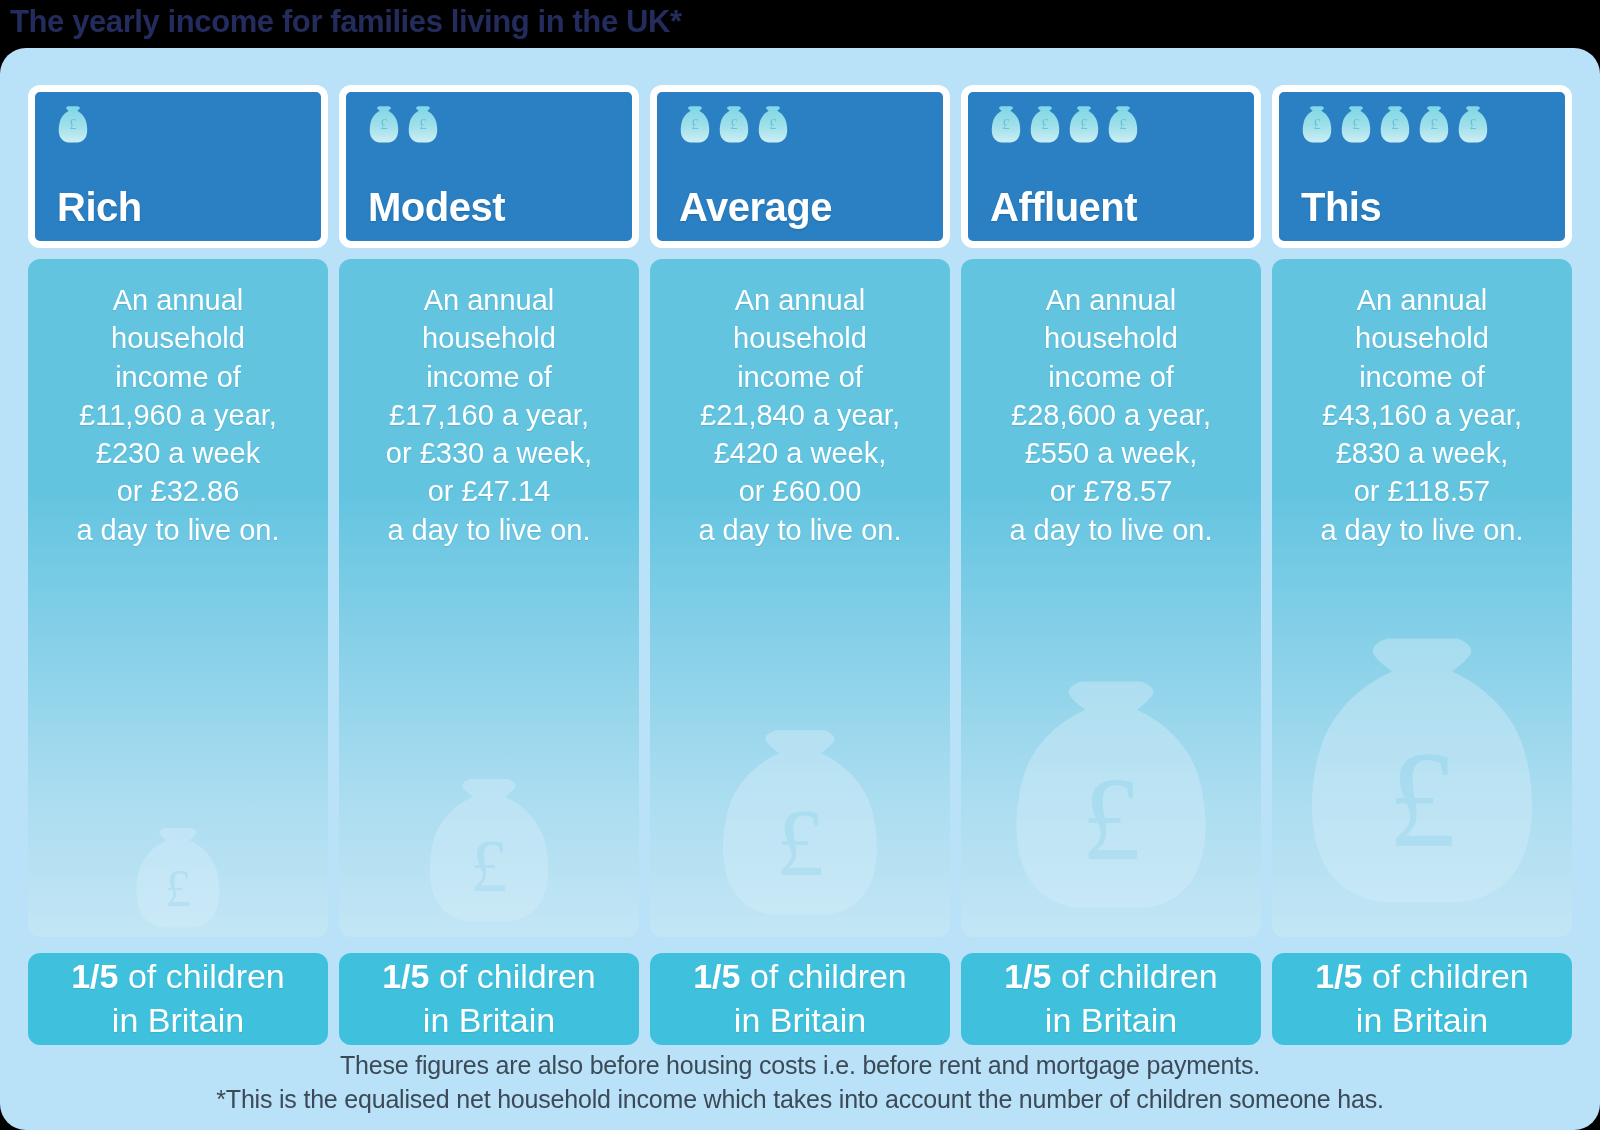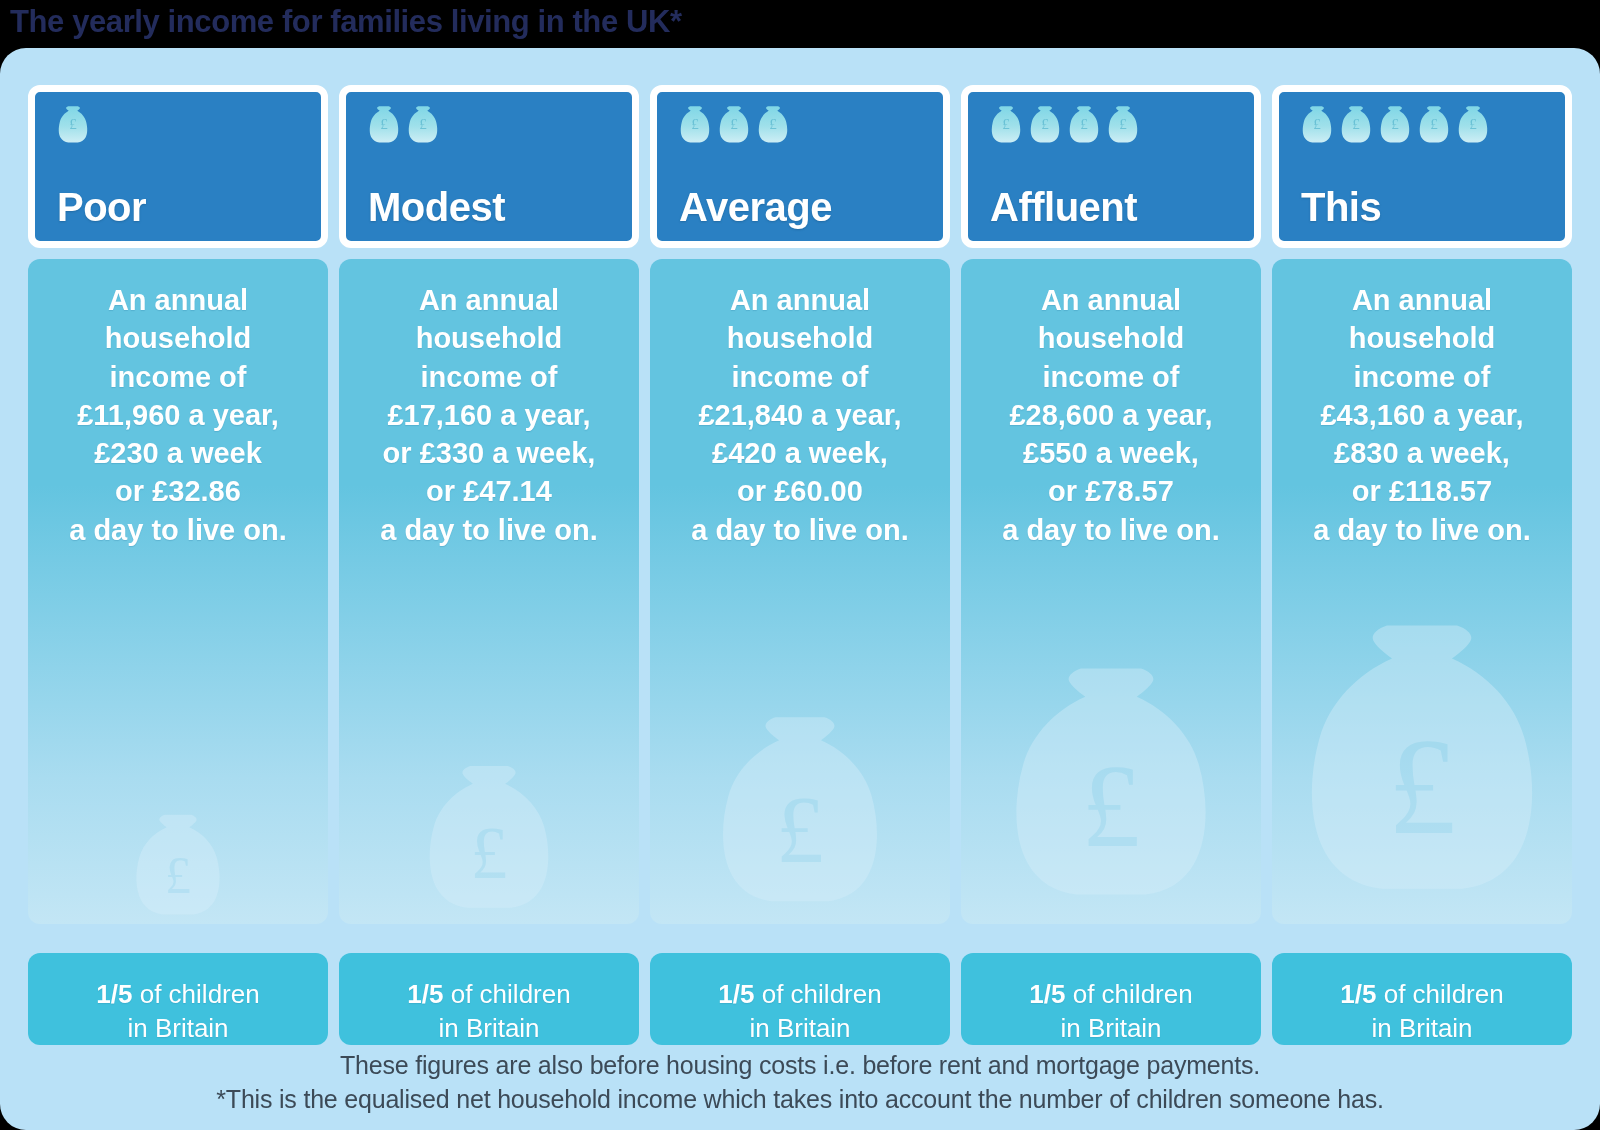--- a/index.html
+++ b/index.html
@@ -116,38 +116,38 @@
   .watermark svg { display: block; }
 
   .body-text {
     position: relative;
     z-index: 2;
     padding: 22px 6px 0 6px;
     text-align: center;
     color: #ffffff;
     font-size: 29px;
     line-height: 1.32;
-    font-weight: bold;
+    font-weight: normal;
     white-space: pre-line;
     text-shadow: 0 1px 1px rgba(40,120,160,0.25);
   }
 
   
   .footer-strip {
-    margin-top: 29px;
+    margin-top: 16px;
     flex: none;
     height: 92px;
     border-radius: 12px;
     background: #3fc1dd;
     display: flex;
     flex-direction: column;
     align-items: center;
-    justify-content: flex-end;
+    justify-content: center;
     color: #ffffff;
-    font-size: 26px;
+    font-size: 34px;
     line-height: 1.28;
     text-align: center;
     text-shadow: 0 1px 1px rgba(40,120,160,0.22);
   }
   .footer-strip .frac { font-weight: bold; }
   .footer-strip .line1 { white-space: nowrap; }
   .footer-strip .line2 { white-space: nowrap; }
 
   
   .footnote {
@@ -181,21 +181,21 @@
                   <linearGradient id="mg0_0" x1="0" y1="0" x2="0" y2="1">
                     <stop offset="0%" stop-color="#7fd6e6"></stop>
                     <stop offset="55%" stop-color="#9fe0ea"></stop>
                     <stop offset="100%" stop-color="#cdeef5"></stop>
                   </linearGradient>
                 </defs>
                 <path fill="url(#mg0_0)" d="M13.2 2.2c-1.6.5-2.4 1.3-2.1 2.1.25.7 1.3 1.6 2.6 2.5 -3.9 2.1-7.6 6.1-8.9 11.2C3.3 23.9 3.3 30 5.6 33.8c1.6 2.7 4.4 4.3 7.7 4.6h9.4c3.3-.3 6.1-1.9 7.7-4.6 2.3-3.8 2.3-9.9.8-15.8 -1.3-5.1-5-9.1-8.9-11.2 1.3-.9 2.35-1.8 2.6-2.5.3-.8-.5-1.6-2.1-2.1z"></path>
                 <text x="18" y="25" text-anchor="middle" font-family="Liberation Serif, serif" font-size="15" fill="#5ab8cf" opacity="0.75">£</text>
               </svg>
             </div>
-            <div class="header-label">Poor</div>
+            <div class="header-label">Rich</div>
           </div>
           <div class="body-card">
             <div class="watermark">
               <svg width="95" height="118" viewBox="0 0 200 250">
                 <path fill="#d6eefa" d="M72 6c-9 3-13 8-11 12 1.6 3.6 7.5 9 15 14.5C48 45 26 68 18 96 9 128 9 165 23 189c9.5 16 25 26 45 28h64c20-2 35.5-12 45-28 14-24 14-61 5-93 -8-28-30-51-58-63.5 7.5-5.5 13.4-10.9 15-14.5 2-4-2-9-11-12z"></path>
                 <text x="100" y="172" text-anchor="middle" font-family="Liberation Serif, serif" font-size="110" fill="#a9dcf0">£</text>
               </svg>
             </div>
             <div class="body-text">An annual
 household

